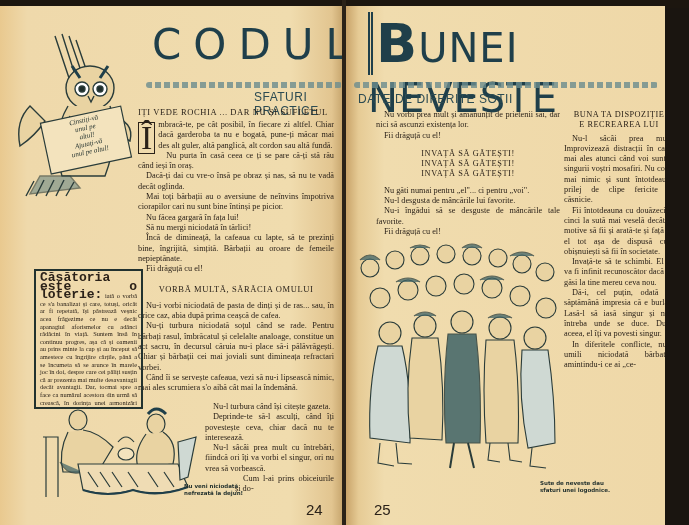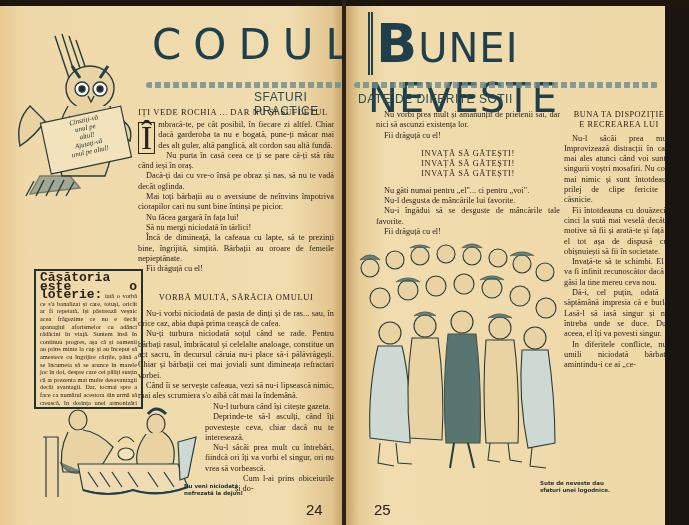--- a/index.html
+++ b/index.html
@@ -68,21 +68,21 @@
 
   <div class="col" style="left:138px;top:114px;width:196px;">
     <p class="first"><span class="dropcap">Î</span><span>mbracă-te, pe cât posibil, în fiecare zi altfel. Chiar dacă garderoba ta nu e bogată, pune-ți măcar mai des alt guler, altă panglică, alt cordon sau altă fundă.</span></p>
     <p>Nu purta în casă ceea ce ți se pare că-ți stă rău când ieși în oraș.</p>
     <p>Dacă-ți dai cu vre-o însă pe obraz și nas, să nu te vadă decât oglinda.</p>
     <p>Mai toți bărbații au o aversiune de neînvins împotriva ciorapilor cari nu sunt bine întinși pe picior.</p>
     <p>Nu făcea gargară în fața lui!</p>
     <p>Să nu mergi niciodată în tărlici!</p>
     <p>Încă de dimineață, la cafeaua cu lapte, să te prezinți bine, îngrijită, simțită. Bărbații au oroare de femeile nepieptănate.</p>
     <p>Fii drăguță cu el!</p>
-    <div class="head center" style="position:static;margin:18px 0 6px;">VORBĂ MULTĂ, SĂRĂCIA OMULUI</div>
+    <div class="head center" style="position:static;margin:10px 0 6px;">VORBĂ MULTĂ, SĂRĂCIA OMULUI</div>
     <p>Nu-i vorbi niciodată de pasta de dinți și de ras... sau, în orice caz, abia după prima ceașcă de cafea.</p>
     <p>Nu-ți turbura niciodată soțul când se rade. Pentru bărbați rasul, îmbrăcatul și celelalte analoage, constitue un act sacru, în decursul căruia nu-i place să-i pălăvrăgești. Chiar și bărbații cei mai joviali sunt dimineața refractari vorbei.</p>
     <p>Când îi se servește cafeaua, vezi să nu-i lipsească nimic, mai ales scrumiera s'o aibă cât mai la îndemână.</p>
   </div>
 
   <div class="col" style="left:205px;top:396px;width:129px;">
     <p>Nu-l turbura când își citește gazeta.</p>
     <p>Deprinde-te să-l asculți, când îți povestește ceva, chiar dacă nu te interesează.</p>
     <p>Nu-l sâcâi prea mult cu întrebări, fiindcă ori îți va vorbi el singur, ori nu vrea să vorbească.</p>
     <p style="padding-left:30px;">Cum l-ai prins obiceiurile și do-</p>

